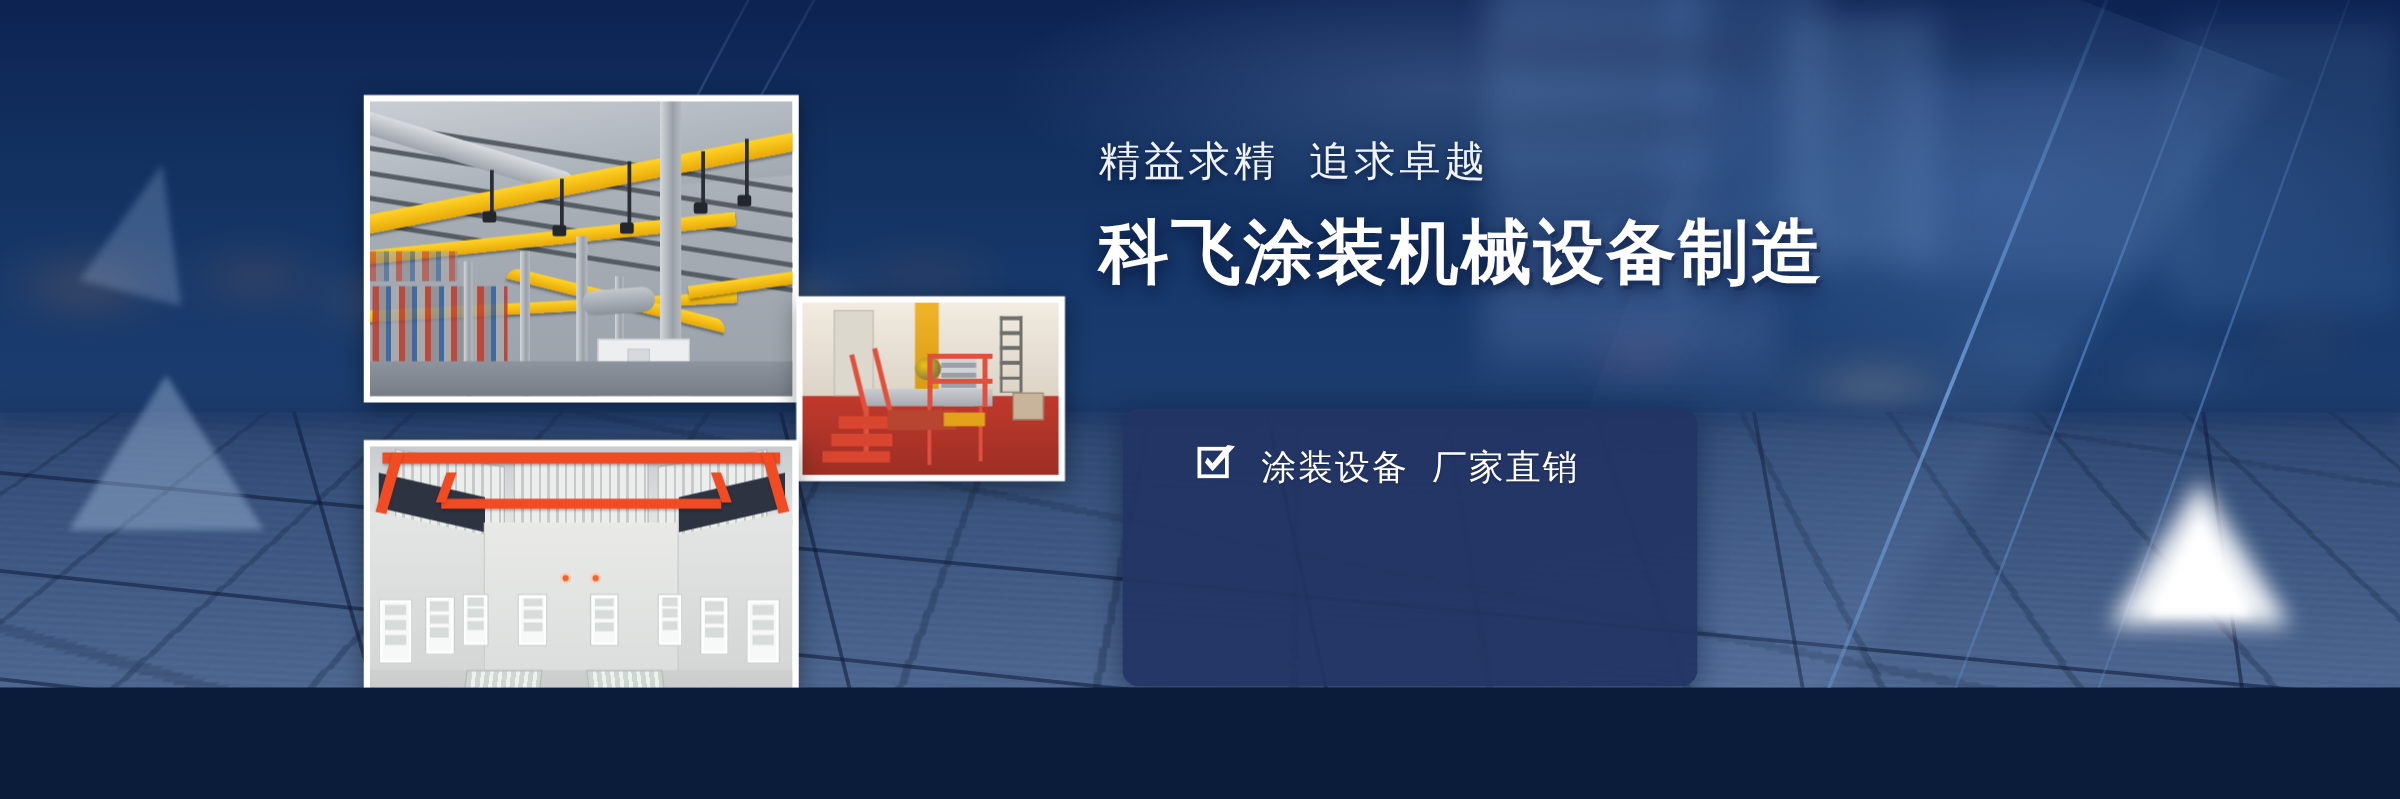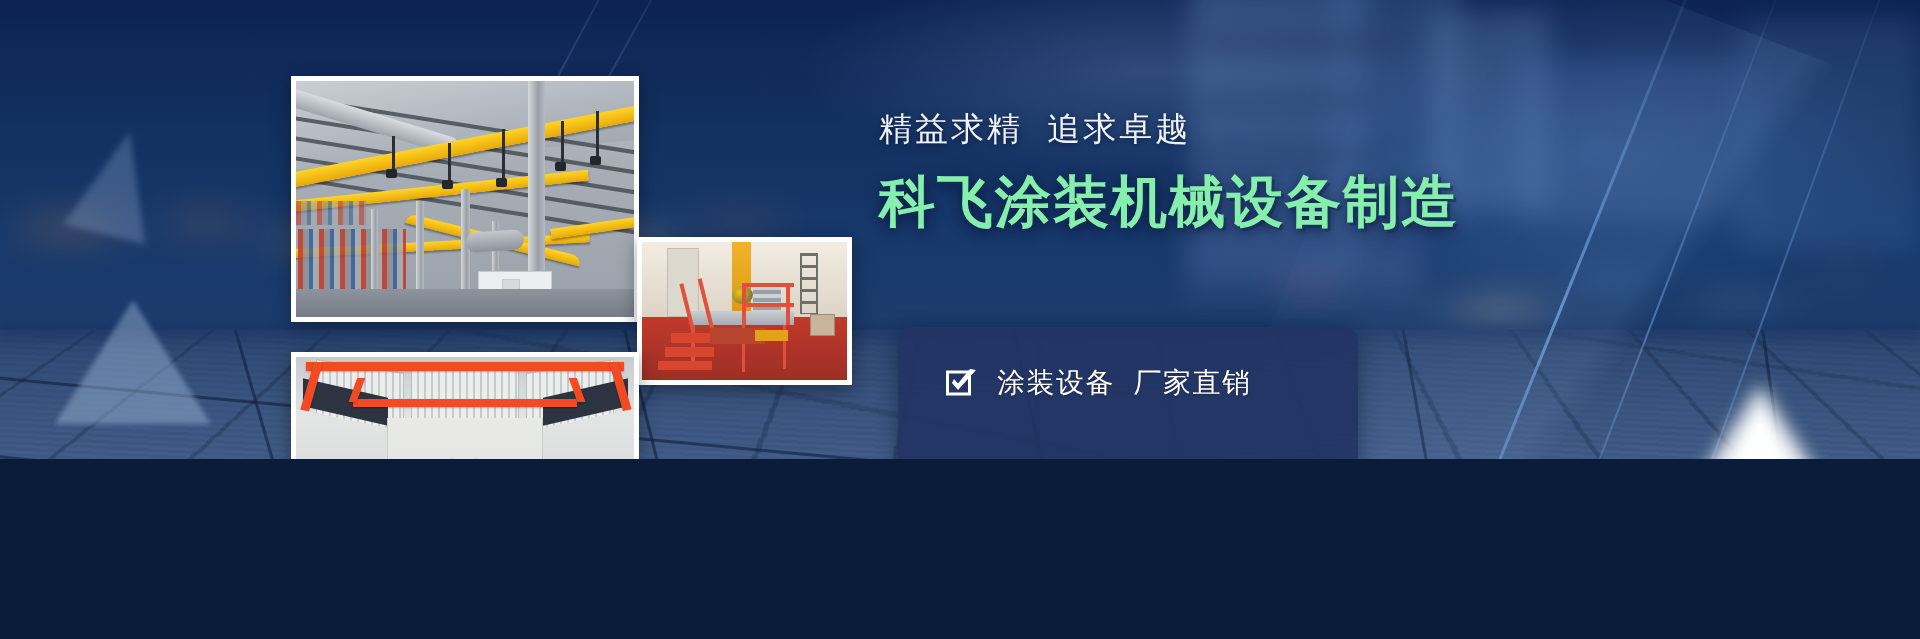--- a/index.html
+++ b/index.html
@@ -1,19 +1,19 @@
 <!DOCTYPE html>
 <html><head>
 <meta charset="utf-8">
 <style>
   * { margin:0; padding:0; box-sizing:border-box; }
   html,body { width:1920px; height:639px; overflow:hidden; background:#0b1b3a; }
 
   .banner{
-    position:relative; width:1920px; height:459px; overflow:hidden;
+    position:relative; width:1920px; height:550px; overflow:hidden;
     font-family:"Liberation Sans","DejaVu Sans",sans-serif;
   }
 
   
   .bg-sky{
     position:absolute; left:0; top:0; width:1920px; height:400px;
     background:
       radial-gradient(ellipse 500px 150px at 1150px 70px, rgba(120,150,200,.30), transparent 70%),
       radial-gradient(ellipse 420px 210px at 1600px 150px, rgba(70,110,175,.42), transparent 72%),
       linear-gradient(180deg,#0d2352 0%,#12305f 30%,#16386b 58%,#1b3c6d 78%,#22406a 100%);
@@ -204,36 +204,36 @@
     white-space:pre; line-height:1.25;
   }
   .subtitle{
     margin-top:6px;
     font-size:25px; letter-spacing:2.4px; color:rgba(196,207,222,.80); font-weight:400;
     text-shadow:0 1px 3px rgba(0,10,40,.45);
     white-space:nowrap;
   }
   .headline{
     margin-top:16px;
-    font-size:56px; font-weight:bold; color:#86efac; letter-spacing:2px;
+    font-size:56px; font-weight:bold; color:#ffffff; letter-spacing:2px;
     text-shadow:
       3px 3px 0 rgba(22,44,88,.55),
       0 4px 14px rgba(0,12,45,.75);
     white-space:nowrap;
   }
 
   
   .feature-box{
     position:absolute; left:898px; top:327px; width:460px; height:222px;
     background:rgba(34,52,99,.93);
     border-radius:13px;
     box-shadow:0 6px 22px rgba(5,15,40,.45);
     padding:28px 0 0 48px;
   }
-  .feature-row{ display:flex; align-items:center; height:55px; }
+  .feature-row{ display:flex; align-items:flex-start; height:55px;margin-left:12px; }
   .check{ position:relative; width:30px; height:30px; flex:0 0 30px; margin-right:21px; }
   .check svg{ display:block; width:30px; height:30px; overflow:visible; }
   .feature-text{
     font-size:28px; color:#ffffff; letter-spacing:1.5px; white-space:pre;
     text-shadow:0 1px 2px rgba(0,0,0,.3);
   }
 </style>
 </head>
 <body>
 

